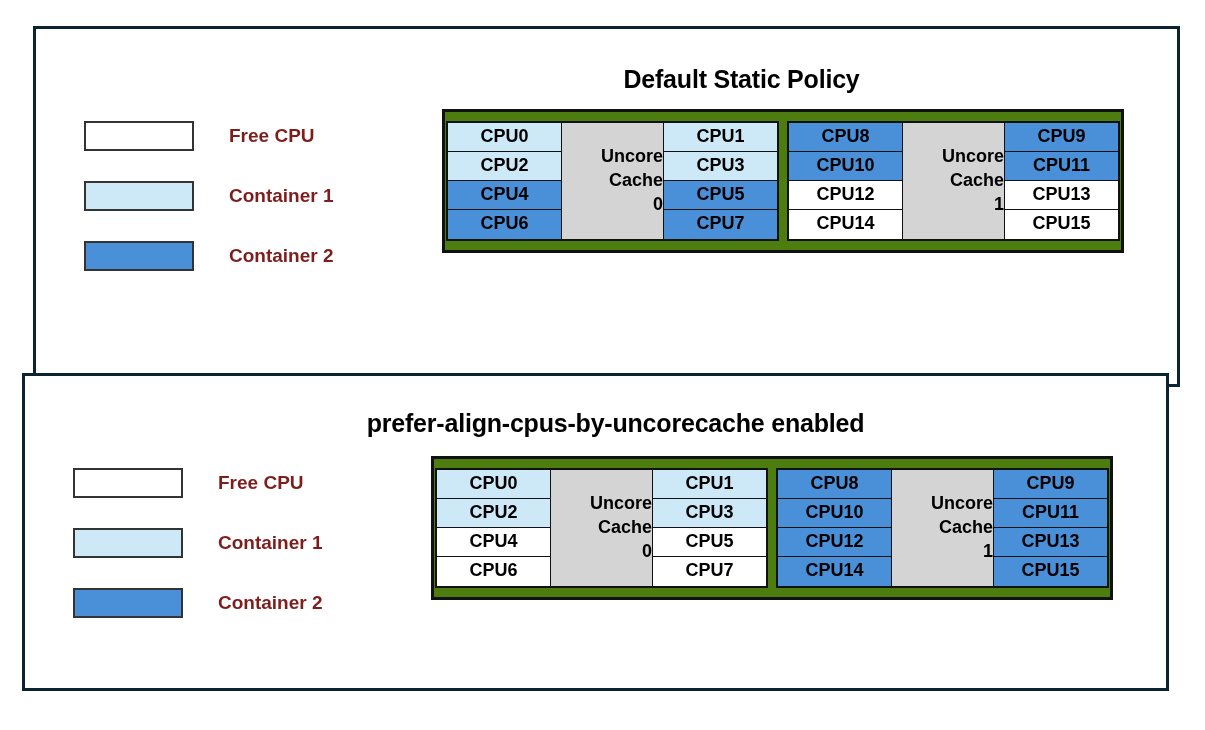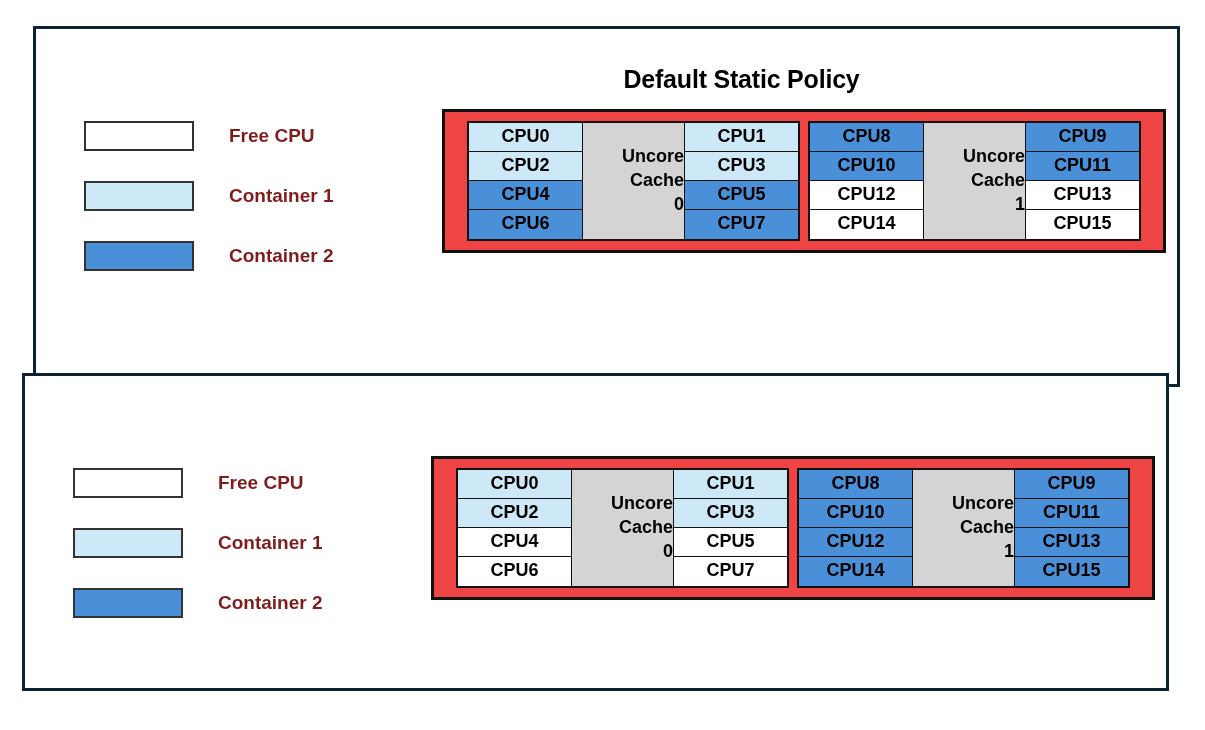--- a/index.html
+++ b/index.html
@@ -61,22 +61,22 @@
     color: #7f1d1d;
     white-space: nowrap;
   }
 
   
   .cpu-diagram {
     position: absolute;
     left: 406px;
     top: 80px;
     border: 3px solid #111111;
-    background: #ef4444;
-    padding: 9px 22px;
+    background: #4d7c0f;
+    padding: 9px 1px;
     display: flex;
     gap: 8px;
   }
 
   .cache-group {
     display: flex;
     border: 2px solid #111111;
     background: #ffffff;
   }
 
@@ -177,20 +177,21 @@
         <div class="cpu-cell c2">CPU11</div>
         <div class="cpu-cell free">CPU13</div>
         <div class="cpu-cell free">CPU15</div>
       </div>
     </div>
 
   </div>
 </div>
 
 <div class="panel" id="panel-2">
+  <div class="panel-title">prefer-align-cpus-by-uncorecache enabled</div>
 
   <div class="legend">
     <div class="legend-row">
       <div class="legend-swatch" style="background:#ffffff"></div>
       <div class="legend-label">Free CPU</div>
     </div>
     <div class="legend-row">
       <div class="legend-swatch" style="background:#cde9f7"></div>
       <div class="legend-label">Container 1</div>
     </div>

